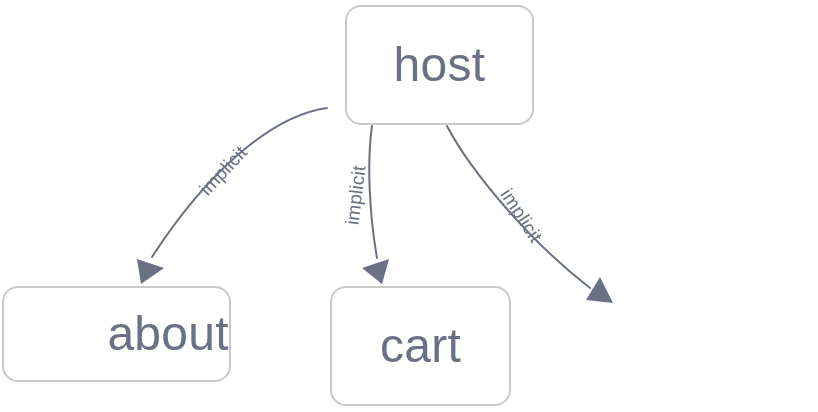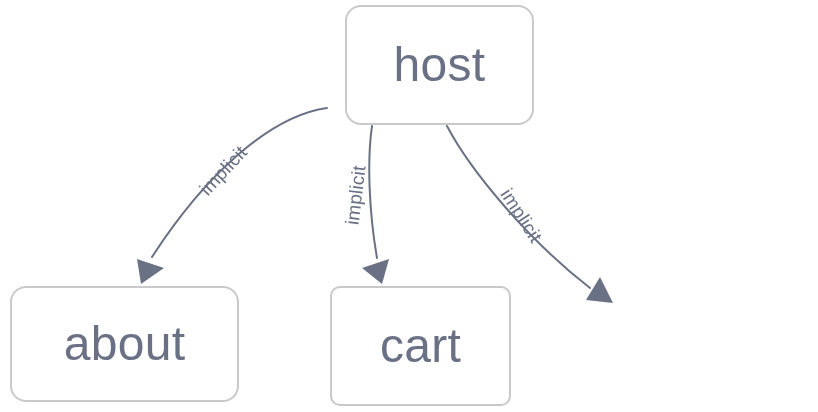--- a/index.html
+++ b/index.html
@@ -86,22 +86,22 @@
       <path class="edge-path" d="M 447,126 C 470,170 528,240 590,288"></path>
       <polygon class="arrow-head" points="613,303 586,300 600,277"></polygon>
       <text class="edge-label" x="516" y="219" text-anchor="middle" transform="rotate(57 516 219)">implicit</text>
     </g>
   </svg>
 
   <div class="node" style="left:325px; top:5px; width:189px; height:120px;margin-left:20px;">
     <span class="node-label">host</span>
   </div>
 
-  <div class="node" style="left:10px; top:286px; width:229px; height:116px;">
+  <div class="node" style="left:2px; top:286px; width:229px; height:96px;justify-content:flex-end;">
     <span class="node-label">about</span>
   </div>
 
-  <div class="node" style="left:330px; top:286px; width:181px; height:120px;border-radius:10px;">
+  <div class="node" style="left:330px; top:286px; width:181px; height:120px;">
     <span class="node-label">cart</span>
   </div>
 
 
 </div>
 
 </body></html>

